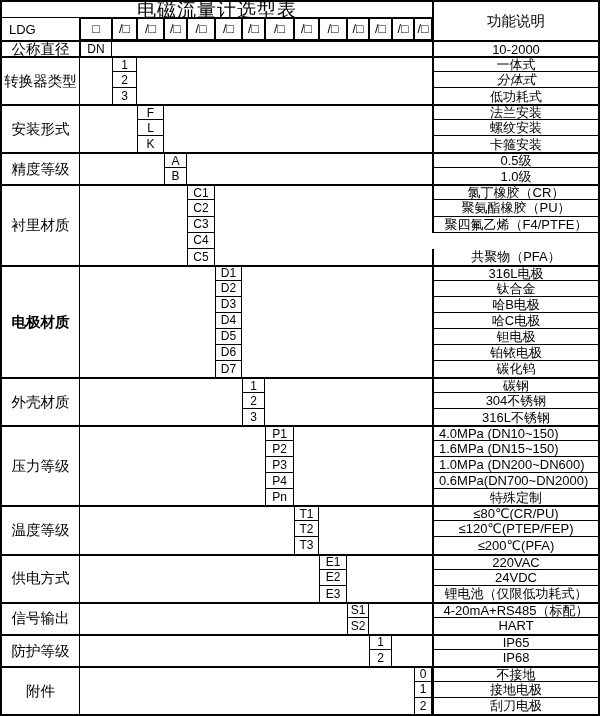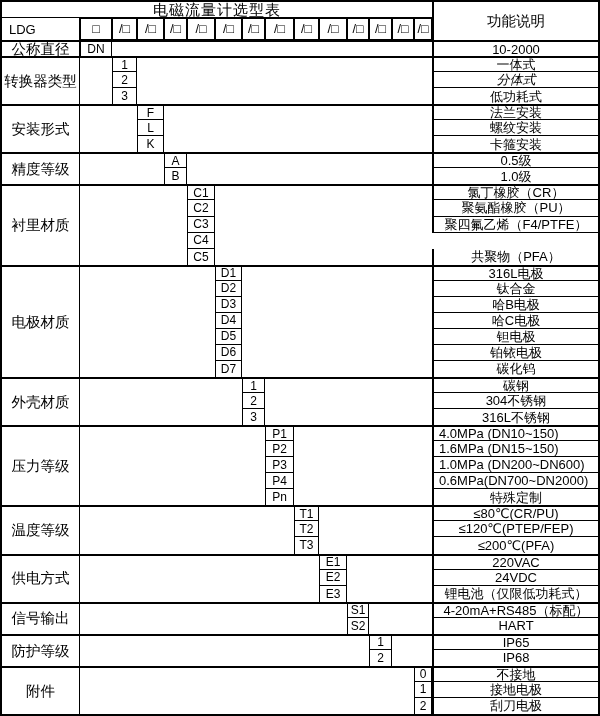--- a/index.html
+++ b/index.html
@@ -8,21 +8,21 @@
     width:600px; height:716px;
     border:2px solid #000;
     background:#fff;
     color:#000;
     display:grid;
     grid-template-columns:78px 32px 25px 27px 23px 28px 27px 23px 29px 25px 28px 22px 23px 22px 18px 1fr;
     grid-template-rows:16px 22px repeat(42, 1fr);
     font-family:"Liberation Sans","DejaVu Sans",sans-serif;
   }
   .cell { display:flex; align-items:center; justify-content:center; overflow:hidden; white-space:nowrap; line-height:1; }
-  .title-cell { font-size:15px; border-bottom:1px solid #000; letter-spacing:1px; }
+  .title-cell { font-size:19px; border-bottom:1px solid #000; letter-spacing:1px; }
   .func-header { font-size:14.5px; border-left:2px solid #000; }
   .ldg-cell { font-size:13px; justify-content:flex-start; padding-left:7px; border-right:1px solid #000; }
   .box { border:1px solid #000; font-size:12.5px; }
   .lbl { font-size:14.5px; border-right:1px solid #000; }
   .code { font-size:12px; border-left:1px solid #000; border-right:1px solid #000; border-bottom:1px solid #000; }
   .code.last { border-bottom:none; }
   .desc { font-size:13px; border-left:2px solid #000; }
   .desc.rline { border-bottom:1px solid #000; }
   .desc.left { justify-content:flex-start; padding-left:5px; }
   .gap { }
@@ -83,21 +83,21 @@
     <div class="cell gap sec-top" style="grid-area: 12 / 7 / 17 / 16;"></div>
     <div class="cell code sec-top" style="grid-area: 12 / 6 / auto / 7;">C1</div>
     <div class="cell desc sec-top rline" style="grid-area: 12 / 16 / auto / 17;">氯丁橡胶（CR）</div>
     <div class="cell code" style="grid-area: 13 / 6 / auto / 7;">C2</div>
     <div class="cell desc rline" style="grid-area: 13 / 16 / auto / 17;">聚氨酯橡胶（PU）</div>
     <div class="cell code" style="grid-area: 14 / 6 / auto / 7;">C3</div>
     <div class="cell desc rline" style="grid-area: 14 / 16 / auto / 17;">聚四氟乙烯（F4/PTFE）</div>
     <div class="cell code" style="grid-area: 15 / 6 / auto / 7;">C4</div>
     <div class="cell code last" style="grid-area: 16 / 6 / auto / 7;">C5</div>
     <div class="cell desc" style="grid-area: 16 / 16 / auto / 17;">共聚物（PFA）</div>
-    <div class="cell lbl sec-top" style="grid-area: 17 / 1 / 24 / 2;">电极材质</div>
+    <div class="cell lbl sec-top" style="grid-area: 17 / 1 / 24 / 2; font-weight: bold;">电极材质</div>
     <div class="cell gap sec-top" style="grid-area: 17 / 2 / 24 / 7;"></div>
     <div class="cell gap sec-top" style="grid-area: 17 / 8 / 24 / 16;"></div>
     <div class="cell code sec-top" style="grid-area: 17 / 7 / auto / 8;">D1</div>
     <div class="cell desc sec-top rline" style="grid-area: 17 / 16 / auto / 17;">316L电极</div>
     <div class="cell code" style="grid-area: 18 / 7 / auto / 8;">D2</div>
     <div class="cell desc rline" style="grid-area: 18 / 16 / auto / 17;">钛合金</div>
     <div class="cell code" style="grid-area: 19 / 7 / auto / 8;">D3</div>
     <div class="cell desc rline" style="grid-area: 19 / 16 / auto / 17;">哈B电极</div>
     <div class="cell code" style="grid-area: 20 / 7 / auto / 8;">D4</div>
     <div class="cell desc rline" style="grid-area: 20 / 16 / auto / 17;">哈C电极</div>

